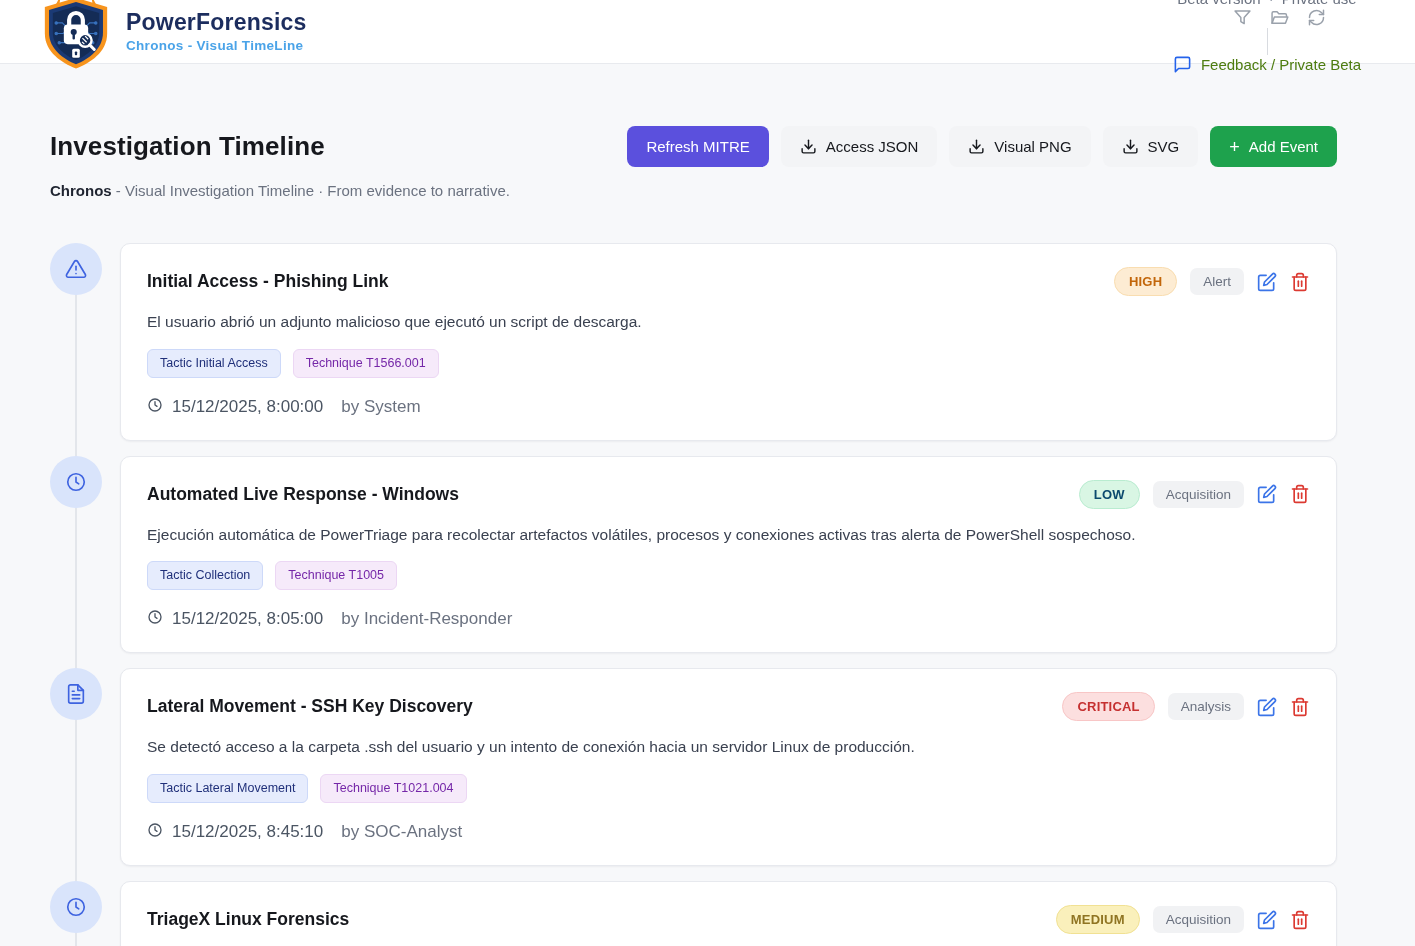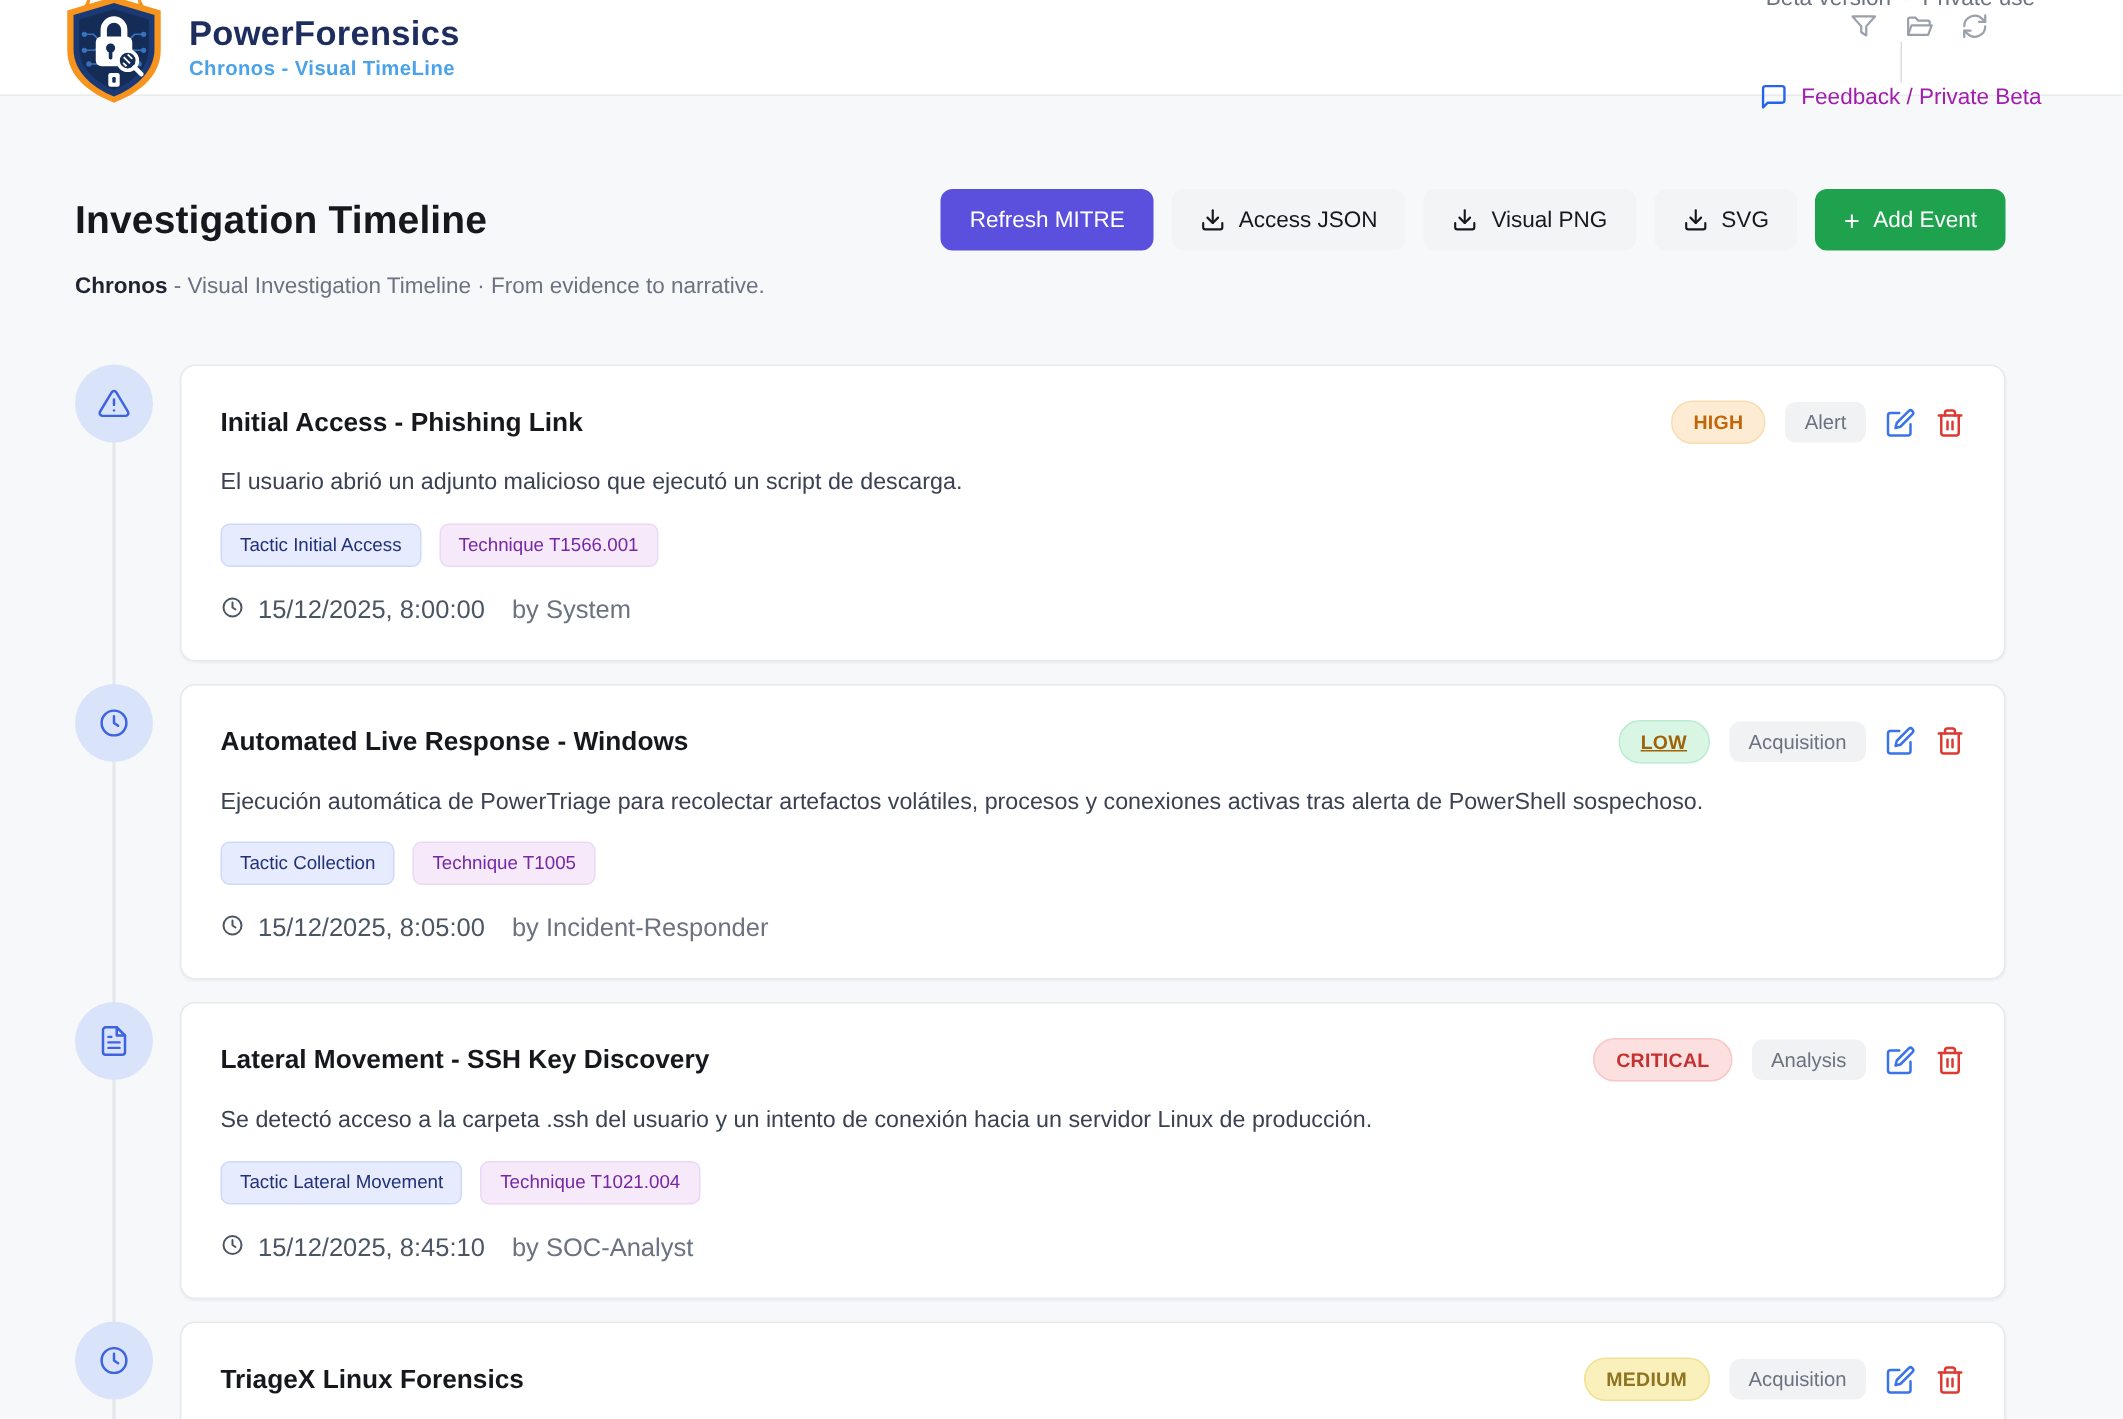--- a/index.html
+++ b/index.html
@@ -20,21 +20,21 @@
   .brand-name { font-size:23px; font-weight:700; color:#1c2d5e; letter-spacing:.2px; line-height:1.1; }
   .brand-tagline { font-size:13.5px; font-weight:700; color:#4aa3e8; margin-top:3px; letter-spacing:.3px; }
 
   .top-right { margin-left:auto; display:flex; align-items:center;flex-direction:column; }
   .muted { color:#6b7280; font-size:15px; }
   .muted .dot { margin:0 8px; color:#9ca3af; }
   .top-icons { display:flex; align-items:center; gap:16px; margin-left:26px; }
   .top-icons .tool-ic { background:none; border:none; padding:0; cursor:pointer; line-height:0; }
   .top-icons svg { width:21px; height:21px; stroke:#9aa1ab; fill:none; stroke-width:1.7; stroke-linecap:round; stroke-linejoin:round; }
   .vdivider { width:1px; height:27px; background:#d8dbe0; margin:0 22px 0 24px; }
-  .feedback { display:flex; align-items:center; gap:9px; color:#a21caf; font-size:15px; text-decoration:none; cursor:pointer; }
+  .feedback { display:flex; align-items:center; gap:9px; color:#4d7c0f; font-size:15px; text-decoration:none; cursor:pointer; }
   .feedback svg { width:19px; height:19px; stroke:#2563eb; fill:none; stroke-width:2; stroke-linecap:round; stroke-linejoin:round; }
 
   
   main { padding:62px 78px 0 50px; }
   .page-head { display:flex; align-items:center; }
   h1.page-title { margin:0; font-size:26px; font-weight:700; color:#16181d; letter-spacing:.1px; }
   .toolbar { margin-left:auto; display:flex; gap:12px; }
   .btn {
     height:41px; border:none; border-radius:8px; padding:0 19px;
     font-family:inherit; font-size:15px; display:inline-flex; align-items:center; gap:9px;
@@ -68,21 +68,21 @@
     box-shadow:0 1px 2px rgba(16,24,40,.05); padding:23px 26px; min-height:165px;
   }
   .card-top { display:flex; align-items:center; }
   .card-title { margin:0; font-size:17.5px; font-weight:700; color:#16181d; }
   .card-meta { margin-left:auto; display:flex; align-items:center; gap:13px; }
   .sev {
     padding:6px 14px; border-radius:999px; font-size:13px; font-weight:600;
     border:1px solid transparent; letter-spacing:.2px;
   }
   .sev-high     { background:#fdecd3; color:#c2660a; border-color:#f9ddb0; }
-  .sev-low      { background:#d9f6e4; color:#a16207; border-color:#b9ecd0;text-decoration:underline; }
+  .sev-low      { background:#d9f6e4; color:#0c4a6e; border-color:#b9ecd0; }
   .sev-critical { background:#fcdfdf; color:#c53030; border-color:#f8c6c6; }
   .sev-medium   { background:#faf0bb; color:#8f7422; border-color:#f1e193; }
   .cat { padding:6px 13px; border-radius:7px; background:#f1f2f4; color:#6b7280; font-size:13.5px; }
   .icon-btn { background:none; border:none; padding:0; cursor:pointer; line-height:0; }
   .icon-btn svg { width:20px; height:20px; fill:none; stroke-width:2; stroke-linecap:round; stroke-linejoin:round; }
   .icon-btn.edit svg { stroke:#3b74e8; }
   .icon-btn.del  svg { stroke:#dc3a32; }
 
   .card-desc { margin:15px 0 0; font-size:15.5px; color:#3a4150; line-height:1.4; }
   .tags { margin-top:16px; display:flex; gap:12px; }

